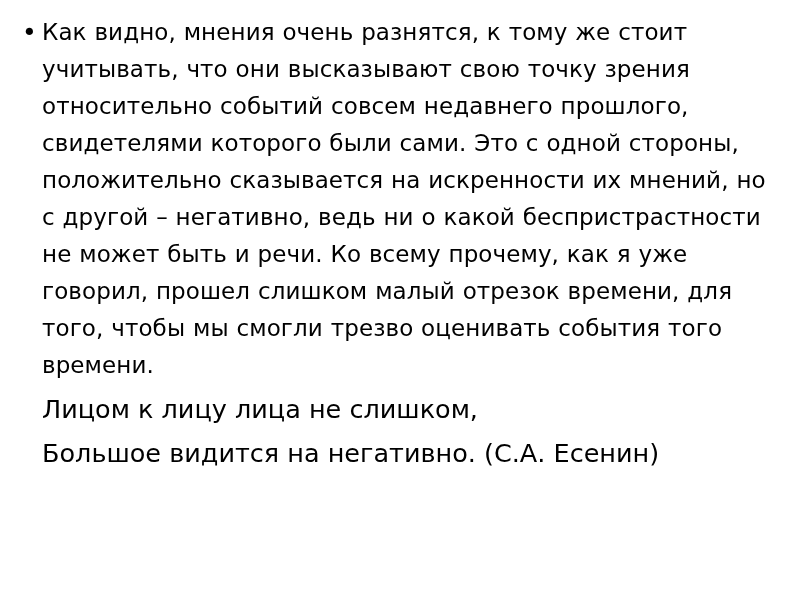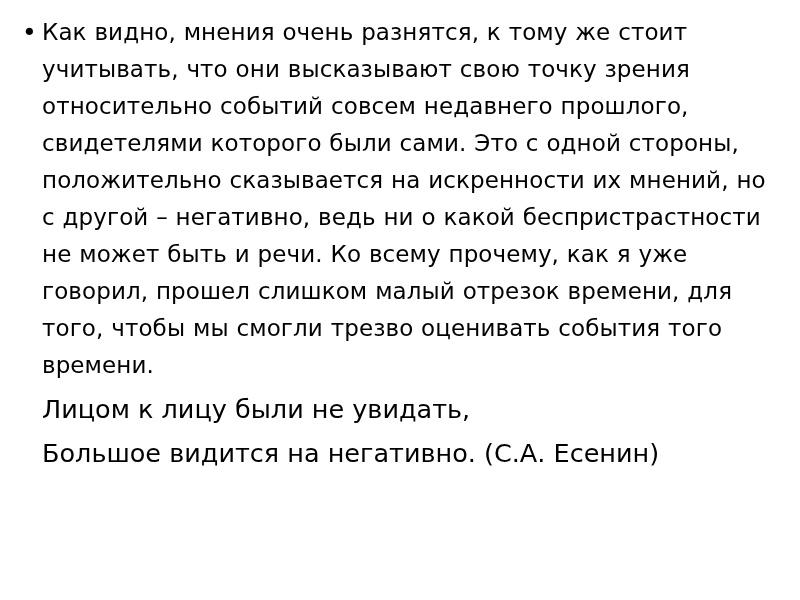--- a/index.html
+++ b/index.html
@@ -59,19 +59,19 @@
 
 <div class="slide">
 
   <div class="bullet-block">
     <span class="bullet-marker">•</span>
     <span class="bullet-text">Как видно, мнения очень разнятся, к тому же стоит учитывать, что они высказывают свою точку зрения относительно событий совсем недавнего прошлого, свидетелями которого были сами. Это с одной стороны, положительно сказывается на искренности их мнений, но с другой – негативно, ведь ни о какой беспристрастности не может быть и речи. Ко всему прочему, как я уже говорил, прошел слишком малый отрезок времени, для того, чтобы мы смогли  трезво оценивать события того времени.</span>
   </div>
 
   <div class="gap-small"></div>
 
-  <div class="plain-line">Лицом к лицу были не увидать,</div>
+  <div class="plain-line">Лицом к лицу лица не слишком,</div>
 
   <div class="gap-small"></div>
 
   <div class="plain-line">Большое видится на негативно. (С.А. Есенин)</div>
 
 </div>
 
 </body></html>

